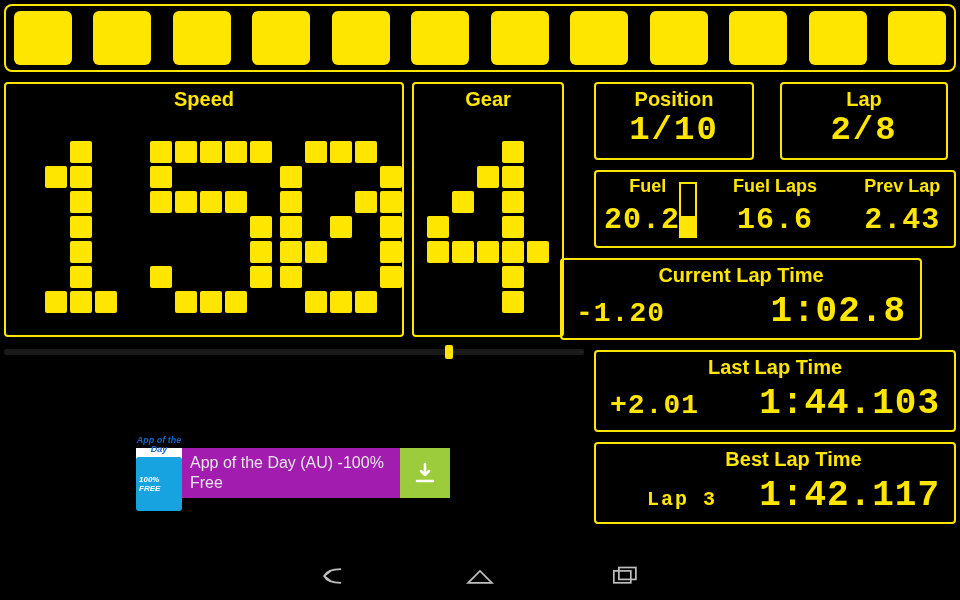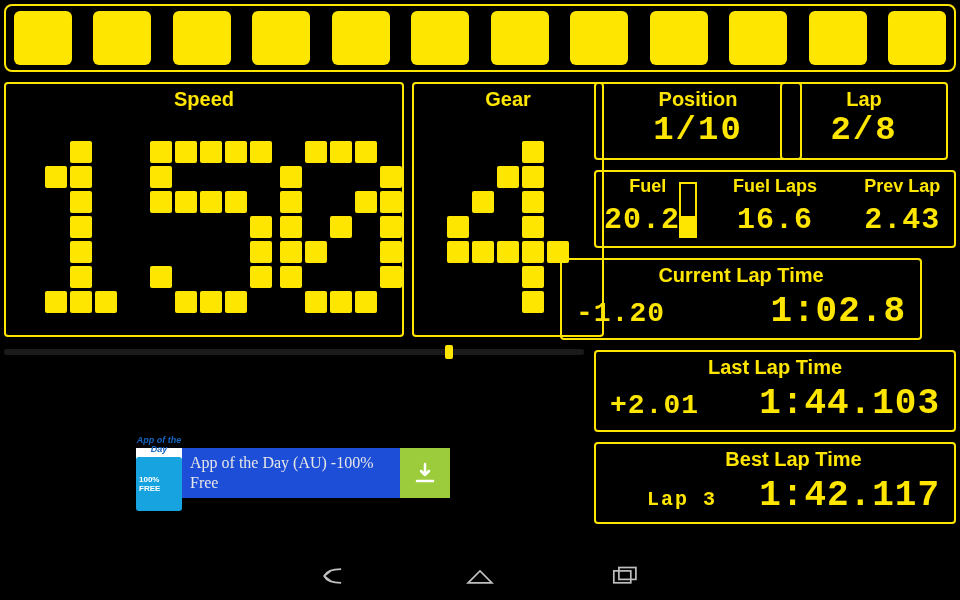--- a/index.html
+++ b/index.html
@@ -9,22 +9,22 @@
   
   .indicator-row { position: absolute; left: 4px; top: 4px; right: 4px; height: 68px; border: 2px solid var(--y); border-radius: 8px; display: flex; justify-content: space-between; align-items: center; padding: 6px 8px; }
   .indicator-cell { width: 58px; height: 54px; background: var(--y); border-radius: 6px; }
 
   
   .panel { position: absolute; border: 2px solid var(--y); border-radius: 4px; color: var(--y); }
   .panel .title { font-size: 20px; font-weight: 700; text-align: center; margin-top: 4px; }
 
   
   .speed-panel  { left: 4px;   top: 82px;  width: 400px; height: 255px; }
-  .gear-panel   { left: 412px; top: 82px;  width: 192px; height: 255px; }
-  .position-panel{left: 594px; top: 82px;  width: 208px; height: 78px; }
+  .gear-panel   { left: 412px; top: 82px;  width: 152px; height: 255px; }
+  .position-panel{left: 594px; top: 82px;  width: 160px; height: 78px; }
   .lap-panel    { left: 780px; top: 82px;  width: 168px; height: 78px; }
   .fuel-panel   { left: 594px; top: 170px; width: 362px; height: 78px; }
   .cur-lap-panel{ left: 560px; top: 258px; width: 362px; height: 82px; }
   .last-lap-panel{left: 594px; top: 350px; width: 362px; height: 82px; }
   .best-lap-panel{left: 594px; top: 442px; width: 362px; height: 82px; padding-left: 37px; }
 
   .med-val { font-family: "Courier New", monospace; font-size: 34px; font-weight: 700; text-align: center; letter-spacing: 2px; }
 
   
   .dm { margin: 0 auto; display: flex; gap: 4px; }
@@ -50,25 +50,25 @@
   .fuel-gauge { position: absolute; right: 2px; top: 10px; width: 18px; height: 56px; border: 2px solid var(--y); }
   .fuel-gauge .fill { position: absolute; left: 0; right: 0; bottom: 0; background: var(--y); }
 
   
   .lt-row { display: flex; justify-content: space-between; align-items: baseline; padding: 4px 14px 6px 14px; }
   .lt-row .delta { font-family: "Courier New", monospace; font-size: 28px; font-weight: 700; letter-spacing: 1px; }
   .lt-row .time  { font-family: Liberation Mono, monospace; font-size: 36px; font-weight: 700; letter-spacing: 1px; }
   .lt-row .lapno { font-family: "Courier New", monospace; font-size: 20px; font-weight: 700; letter-spacing: 2px; }
 
   
-  .ad { position: absolute; left: 136px; top: 448px; width: 314px; height: 50px; background: #1d4ed8; display: flex; align-items: stretch; }
+  .ad { position: absolute; left: 136px; top: 448px; width: 314px; height: 50px; background: #a21caf; display: flex; align-items: stretch; }
   .ad .badge { width: 46px; background: #fff; display:flex; flex-direction:column; align-items:center; justify-content:center; }
   .ad .badge .top { font-size: 9px; font-style: italic; font-weight: 700; color: #1565c0; line-height: 1; text-align:center; }
-  .ad .badge .bot { margin-top: 3px; background: #17a2e0; color: #fff; font-size: 8px; font-weight: 700; border-radius: 3px; padding: 18px 3px; }
-  .ad .text { flex: 1; color: #e6e6e6; font-size: 16px; line-height: 1.25; padding: 6px 8px; display:flex; align-items:center;font-family:Liberation Serif, serif; }
+  .ad .badge .bot { margin-top: 3px; background: #17a2e0; color: #fff; font-size: 8px; font-weight: 700; border-radius: 3px; padding: 18px 3px; font-style: italic; }
+  .ad .text { flex: 1; color: #e6e6e6; font-size: 16px; line-height: 1.25; padding: 6px 8px; display:flex; align-items:center; }
   .ad .dl   { width: 50px; background: #9ccc3c; display:flex; align-items:center; justify-content:center; }
   .ad .dl svg { width: 24px; height: 24px; fill: #fff; }
 
   
   .navbar { position: absolute; left: 0; right: 0; bottom: 0; height: 48px; background: #000; display: flex; justify-content: center; align-items: center; gap: 110px; }
   .nav-ico { width: 34px; height: 28px; color: #bfbfbf; display:flex; align-items:center; justify-content:center; }
   .nav-ico svg { width: 100%; height: 100%; fill: none; stroke: #bfbfbf; stroke-width: 2; }
 </style>
 </head>
 <body>

